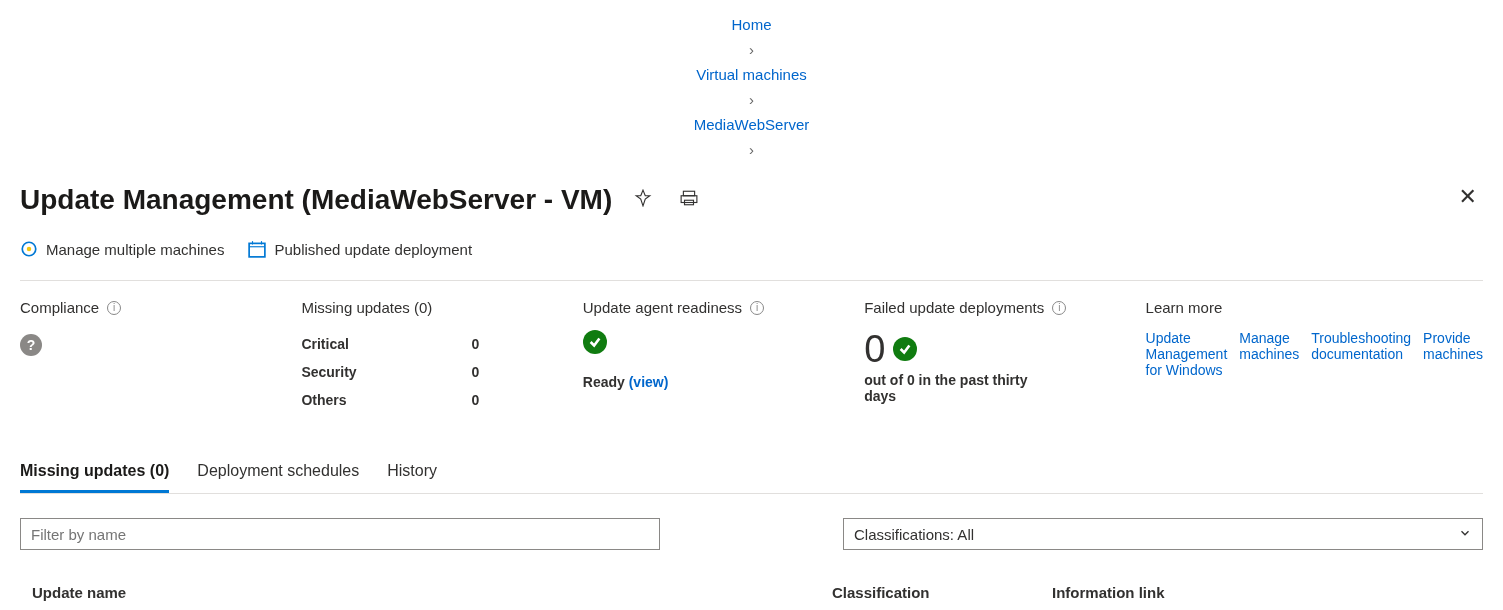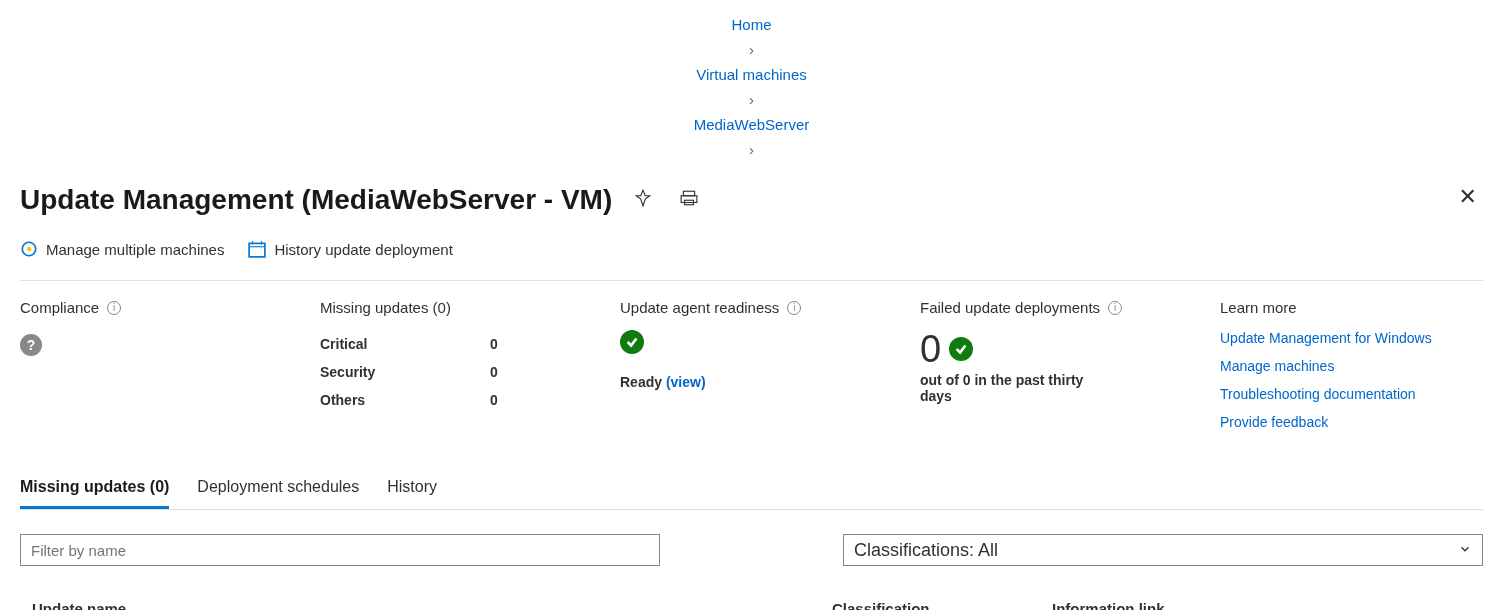--- a/index.html
+++ b/index.html
@@ -31,27 +31,27 @@
     .mu-table { }
     .mu-row { display: flex; gap: 100px; font-weight: 700; font-size: 14px; line-height: 2; }
     .mu-row .label { width: 70px; }
     .check-circle { width: 24px; height: 24px; border-radius: 50%; background: #107c10; display: inline-flex; align-items: center; justify-content: center; }
     .check-circle svg { width: 14px; height: 14px; stroke: #fff; stroke-width: 3; fill: none; }
     .ready-line { margin-top: 20px; font-weight: 600; }
     .ready-line a { font-weight: 600; }
     .big0 { font-size: 38px; font-weight: 400; line-height: 1; display: inline-block; vertical-align: middle; }
     .inline-check { display: inline-flex; vertical-align: middle; margin-left: 4px; }
     .failed-sub { font-weight: 600; font-size: 14px; max-width: 190px; margin-top: 4px; }
-    .learn-links { display: flex; flex-direction: column; gap: 12px; margin-top: 6px; }
+    .learn-links { display: flex; flex-direction: row; gap: 12px; margin-top: 6px; }
     .tabs { display: flex; gap: 28px; border-bottom: 1px solid #e1dfdd; margin-bottom: 24px; }
     .tab { padding: 8px 0 10px; font-size: 16px; cursor: pointer; border-bottom: 3px solid transparent; }
     .tab.active { font-weight: 600; color: #1b1a19; border-bottom-color: #0078d4; }
     .filter-row { display: flex; gap: 100px; margin-bottom: 24px; }
     .filter-input { width: 640px; height: 32px; padding: 4px 10px; font-size: 15px; border: 1px solid #8a8886; background: #fff; }
-    .class-dd { width: 640px; height: 32px; border: 1px solid #8a8886; display: flex; align-items: center; justify-content: space-between; padding: 0 10px; cursor: pointer; font-size: 18px; margin-left: auto; }
+    .class-dd { width: 640px; height: 32px; border: 1px solid #8a8886; display: flex; align-items: center; justify-content: space-between; padding: 0 10px; cursor: pointer; font-size: 15px; margin-left: auto; }
     .table-head { display: flex; font-weight: 600; font-size: 15px; padding: 10px 12px 14px; }
     .col-name { flex: 0 0 800px; }
     .col-class { flex: 0 0 220px; }
     .col-pub { flex: 0 0 220px; }
     .col-info { flex: 1; }
     .table-row { padding: 10px 12px; border-bottom: 1px solid #f3f2f1; font-size: 15px; }
   </style>
 </head>
 <body>
 
@@ -100,21 +100,21 @@
   </div>
   <div class="action">
     <span class="ticon">
       <svg viewBox="0 0 16 16">
           <rect x="1" y="3" width="14" height="12" fill="none" stroke="#0078d4" stroke-width="1.5"></rect>
           <line x1="1" y1="6" x2="15" y2="6" stroke="#0078d4"></line>
           <line x1="4" y1="1" x2="4" y2="4" stroke="#0078d4"></line>
           <line x1="12" y1="1" x2="12" y2="4" stroke="#0078d4"></line>
         </svg>
     </span>
-    <span>History update deployment</span>
+    <span>Published update deployment</span>
   </div>
 </div>
 
 <div class="summary-row">
 
   <div class="card" style="width:260px">
     <div class="card-head">
       <span>Compliance</span>
       <span class="info-dot">i</span>
     </div>
@@ -174,21 +174,21 @@
   </div>
 
   <div class="card" style="flex:1">
     <div class="card-head">
       <span>Learn more</span>
     </div>
     <div class="learn-links">
       <a>Update Management for Windows</a>
       <a>Manage machines</a>
       <a>Troubleshooting documentation</a>
-      <a>Provide feedback</a>
+      <a>Provide machines</a>
     </div>
   </div>
 
 </div>
 
 <div class="tabs">
   <div class="tab active">Missing updates (0)</div>
   <div class="tab">Deployment schedules</div>
   <div class="tab">History</div>
 </div>

